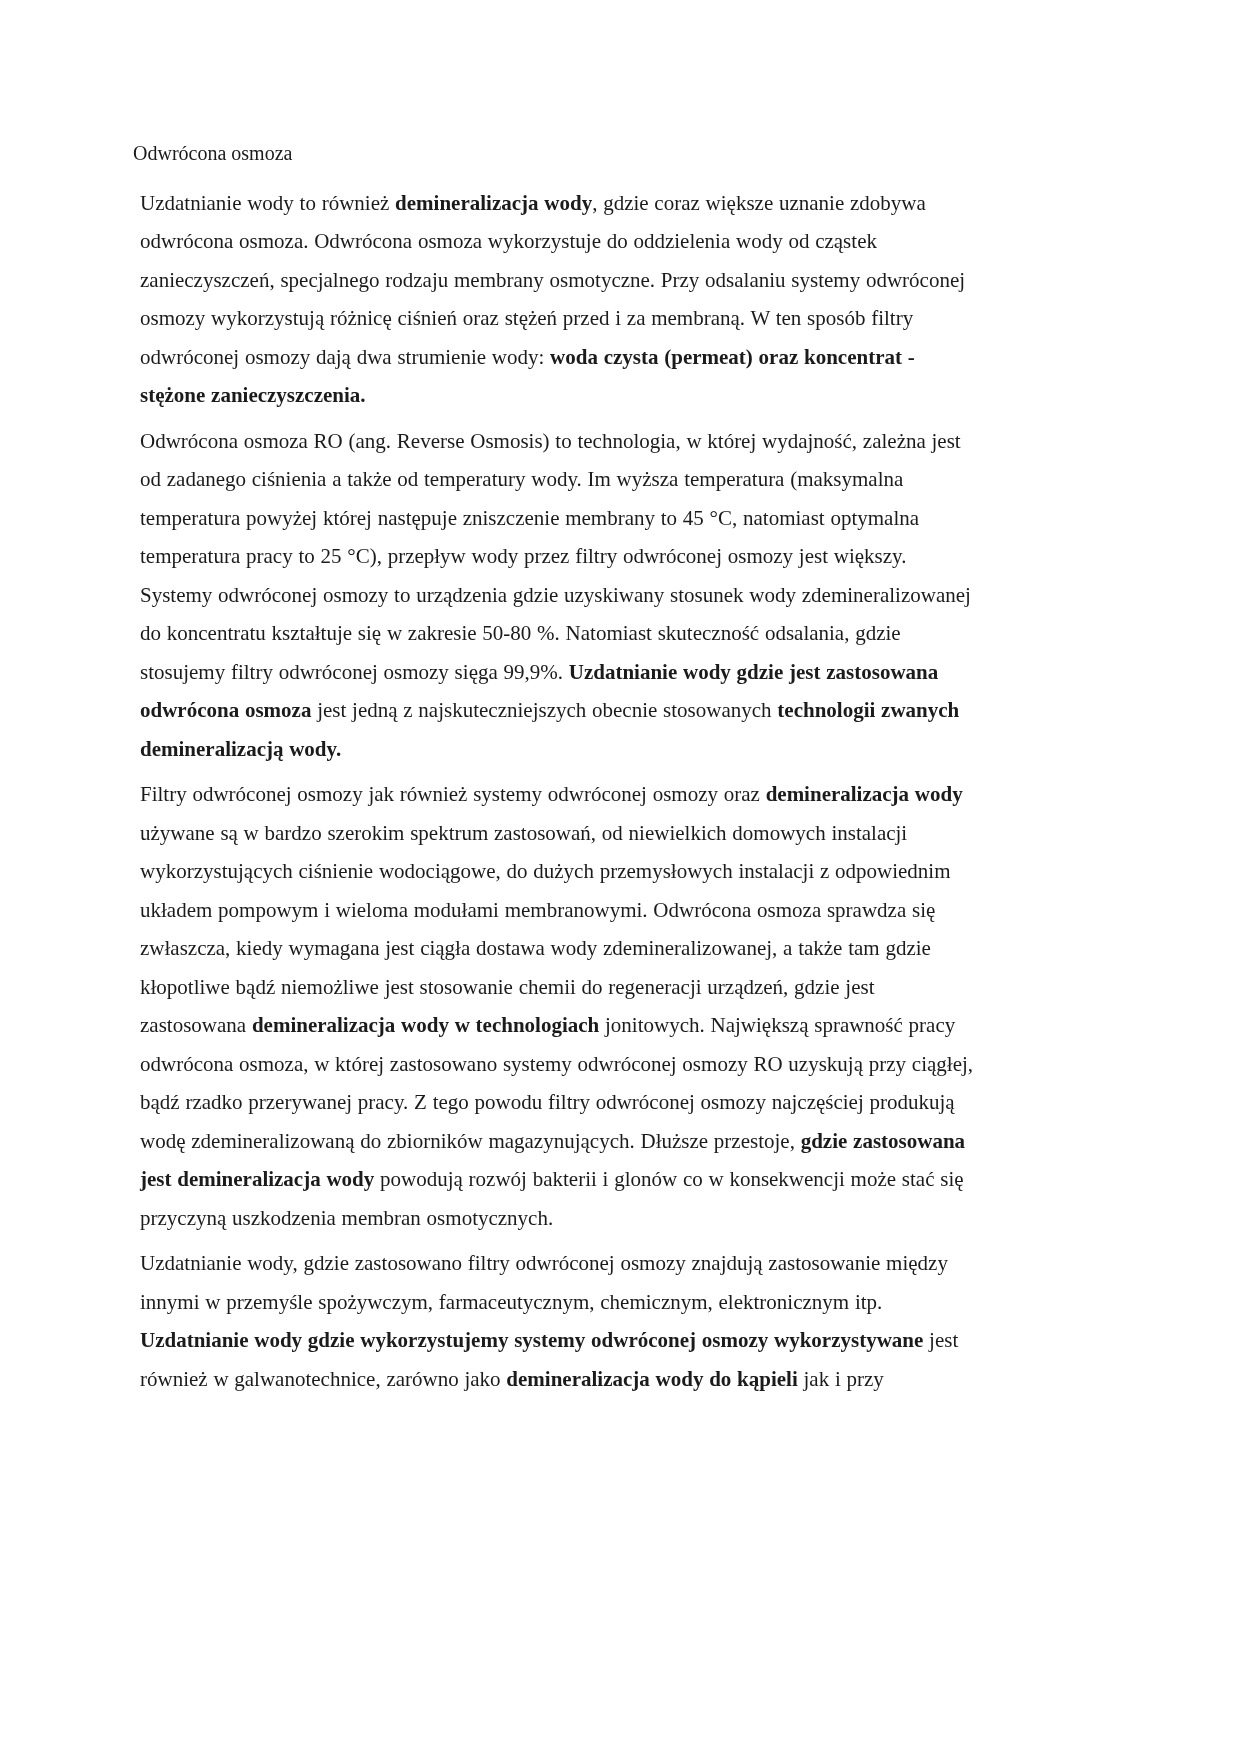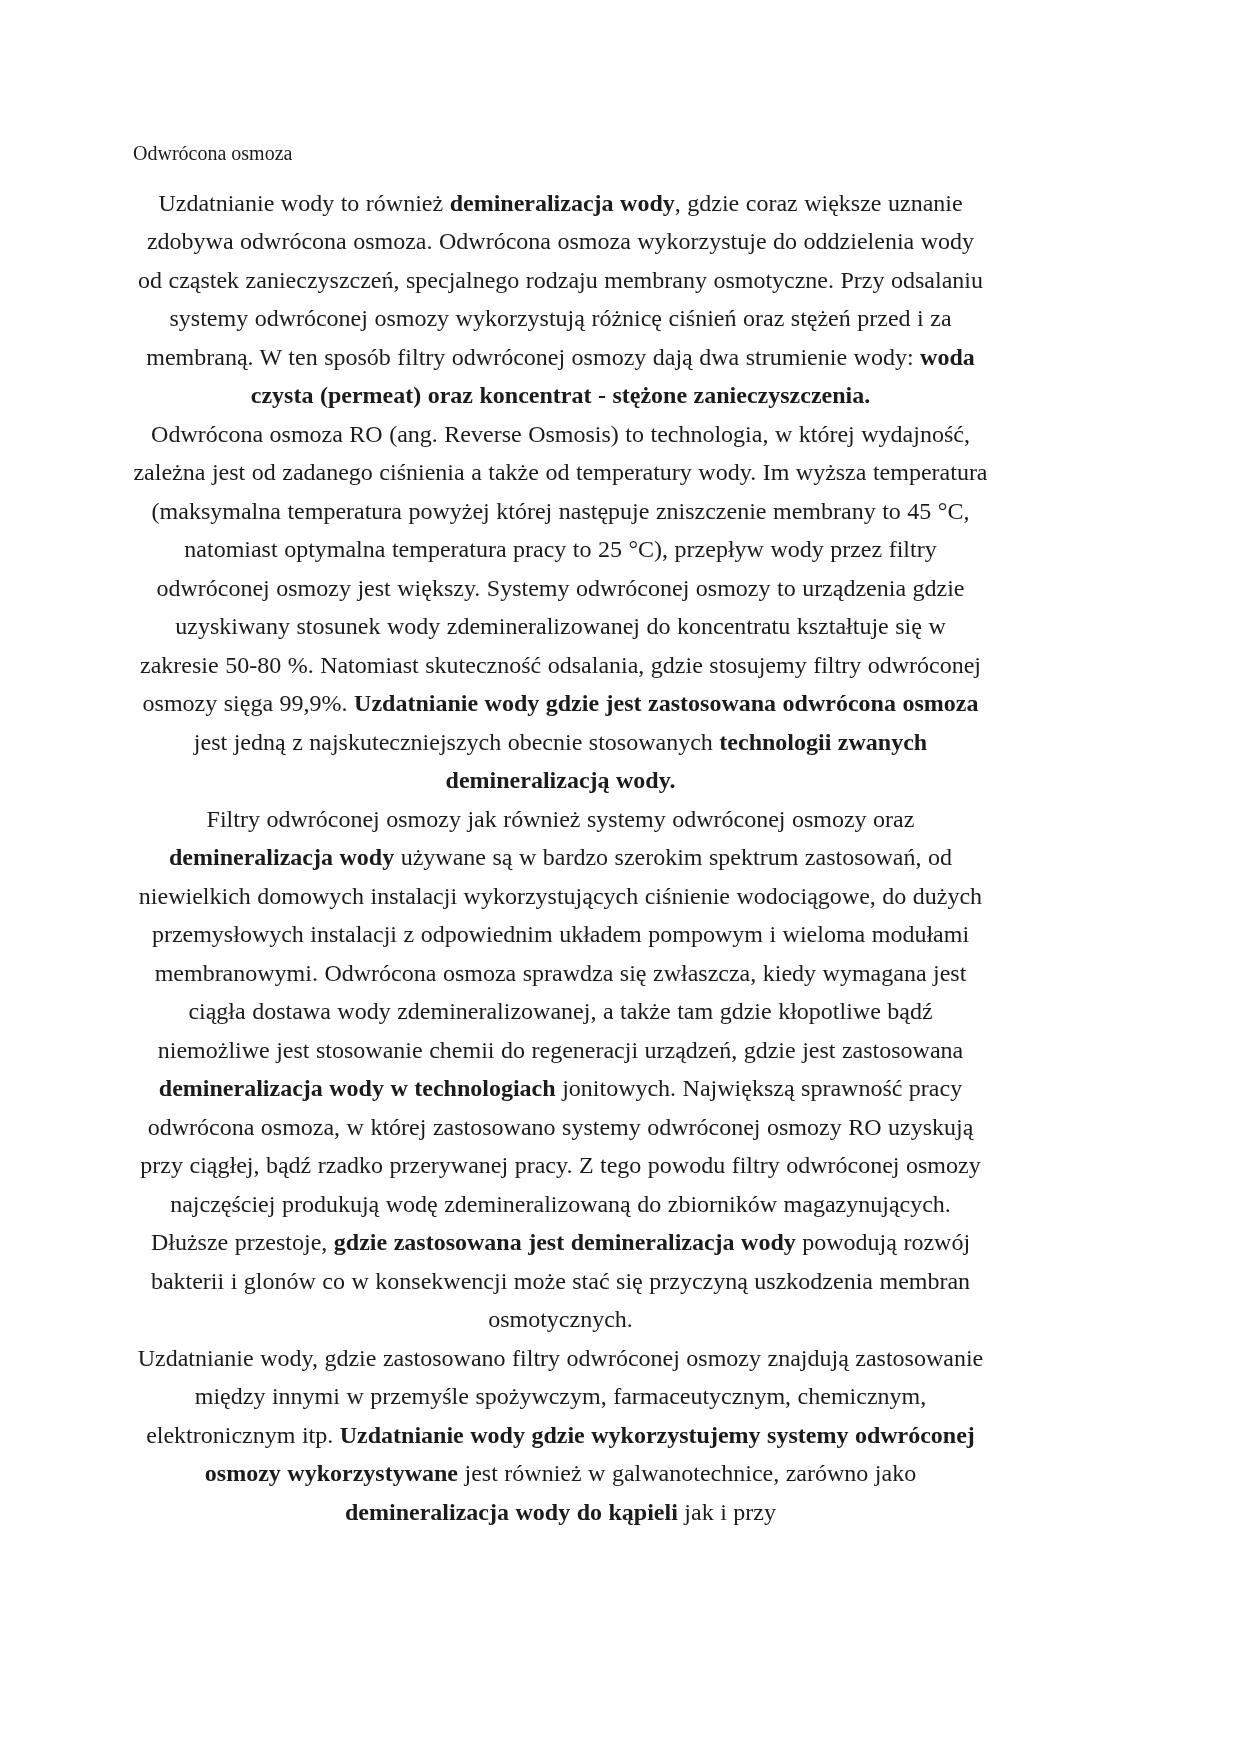--- a/index.html
+++ b/index.html
@@ -22,24 +22,24 @@
     background: #ffffff;
     overflow: hidden;
   }
   .doc-title {
     font-size: 20px;
     line-height: 38.5px;
     margin: 0 0 11px 0;
     font-weight: normal;
   }
   .doc-body p {
-    font-size: 24px;
+    font-size: 21px;
     line-height: 38.5px;
-    margin: 0;
-    text-align: center;
+    margin: 7px;
+    text-align: left;
     word-spacing: 0.5px;
   }
   .doc-body p span.b {
     font-weight: bold;
   }
 </style>
 </head>
 <body>
 
 <div class="page">

